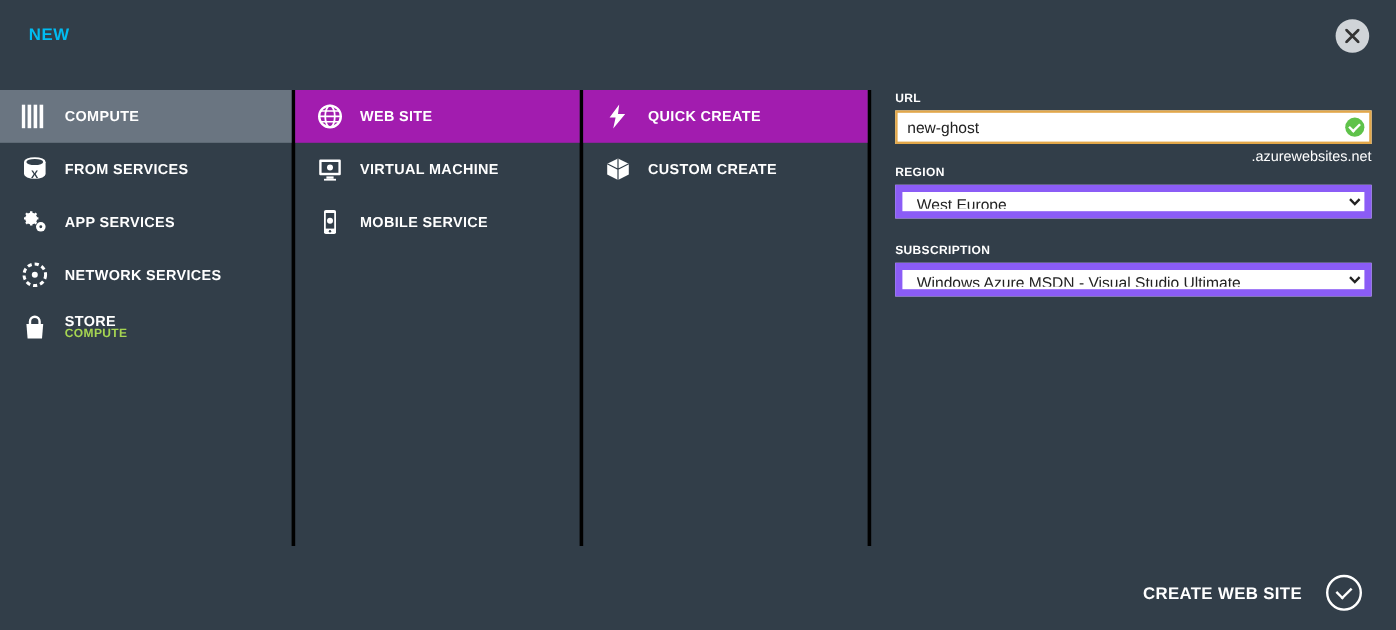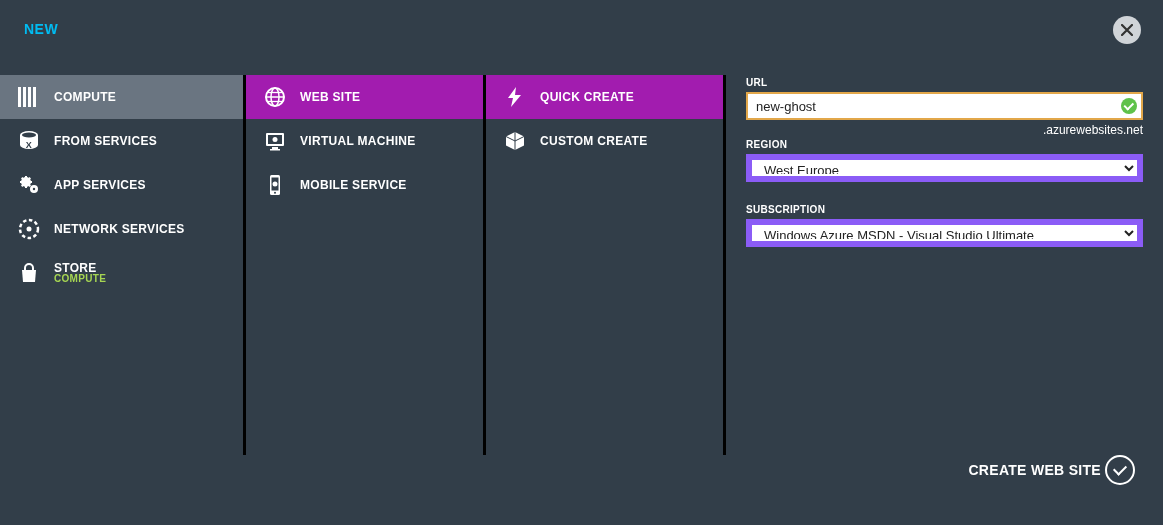--- a/index.html
+++ b/index.html
@@ -129,25 +129,25 @@
     font-size: 13px;
     color: #222;
     background: #fff;
     border: 6px solid #8b5cf6;
     outline: none;
     font-family: inherit;
     margin-bottom: 20px;
   }
   .footer {
     position: absolute;
-    bottom: 40px;
+    bottom: 16px;
     right: 28px;
     display: flex;
     align-items: center;
-    gap: 4px;
+    gap: 20px;
   }
   .footer-label {
     font-size: 14px;
     font-weight: 600;
     letter-spacing: 0.3px;
   }
   .submit-btn {
     width: 30px; height: 30px;
     border-radius: 50%;
     border: 2px solid #fff;

